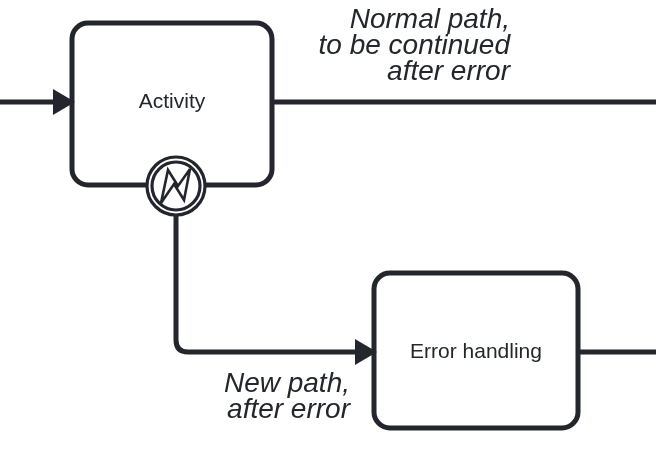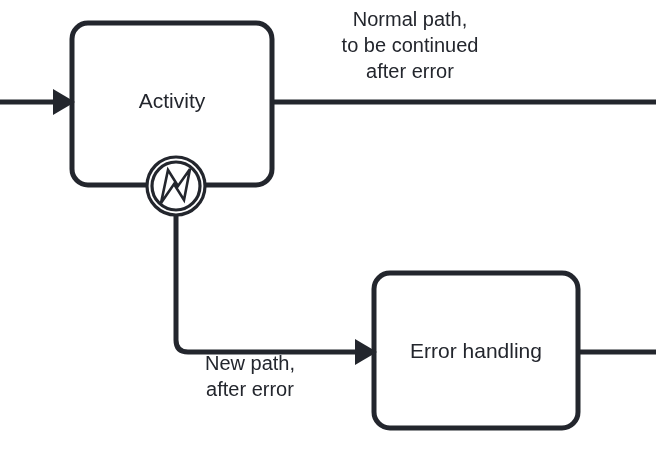--- a/index.html
+++ b/index.html
@@ -64,33 +64,34 @@
   .svg-text {
     fill: #23262d;
     font-family: "Liberation Sans", sans-serif;
     font-size: 21px;
     dominant-baseline: middle;
   }
   .label-block {
     position: absolute;
     color: #23262d;
     font-family: "Liberation Sans", sans-serif;
-    font-size: 20px;
+    font-size: 28px;
     line-height: 26px;
-    text-align: center;
+    text-align: right;
     white-space: nowrap;
+    font-style: italic;
   }
   #annotation-normal-path {
     left: 310px;
     top: 6px;
     width: 200px;
   }
   #annotation-new-path {
     left: 150px;
-    top: 350px;
+    top: 370px;
     width: 200px;
   }
   .label-line {
     display: block;
   }
 </style>
 </head>
 <body>
 
 <div id="canvas">

